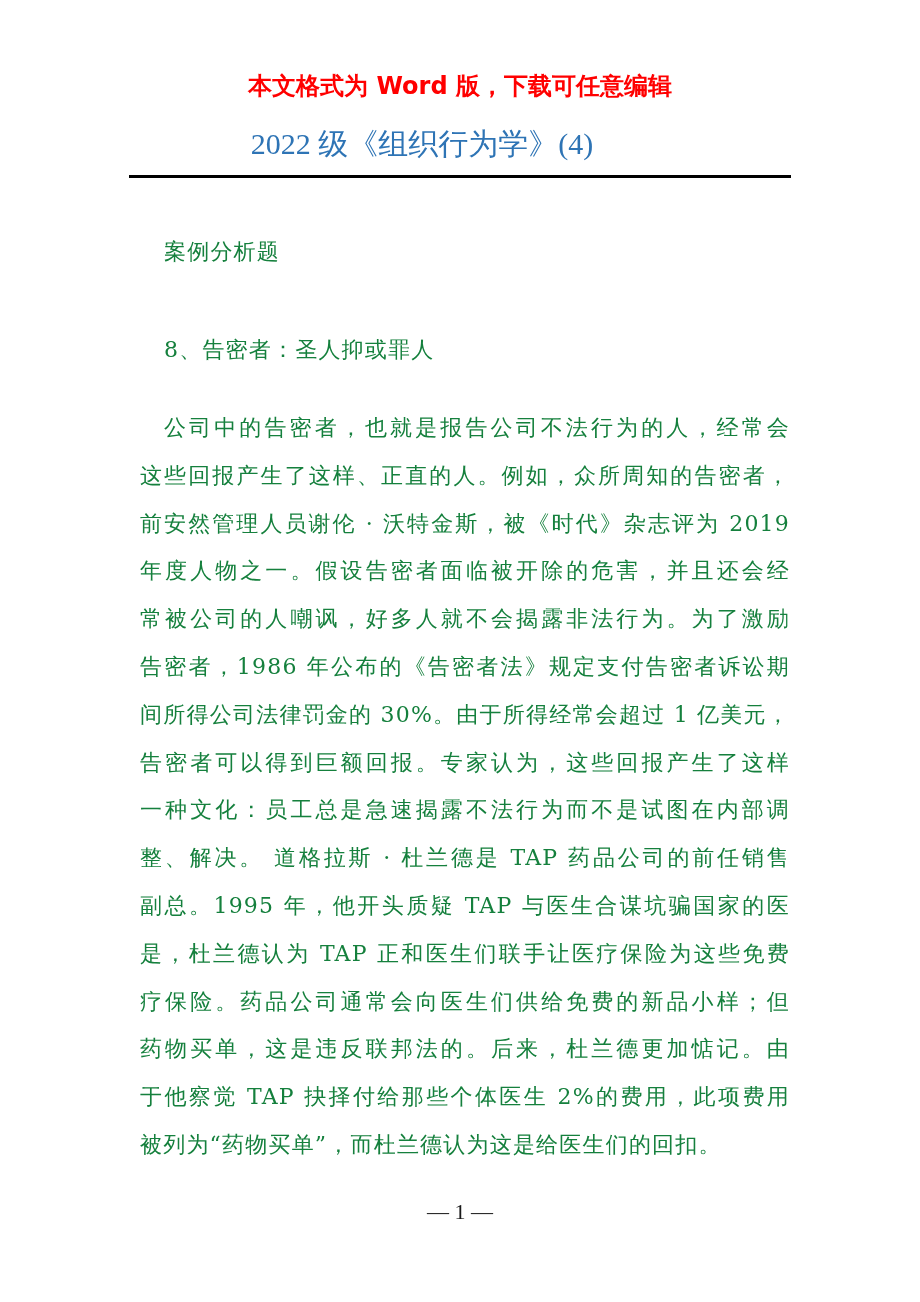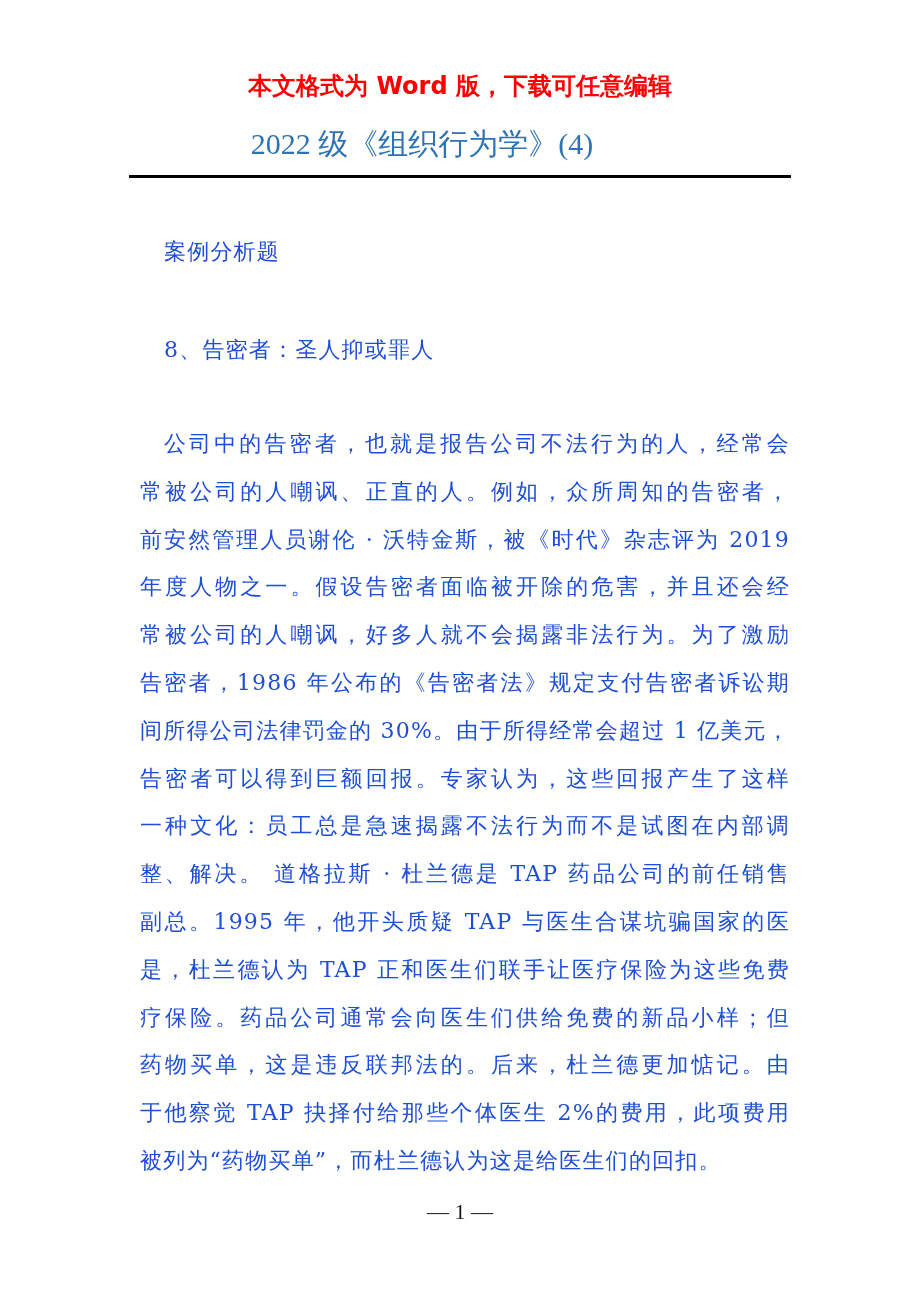--- a/index.html
+++ b/index.html
@@ -53,36 +53,36 @@
       width: 650px;
       top: 0;
     }
     .p {
       position: absolute;
       left: 0;
       width: 650px;
       font-size: 22px;
       line-height: 47.8px;
       letter-spacing: 1.2px;
-      color: #1d4ed8;
+      color: #15803d;
       text-align: justify;
       text-justify: inter-character;
     }
     .section-label {
       top: 230px;
       text-indent: 24px;
       line-height: 44px;
     }
     .question-title {
       top: 328px;
       text-indent: 24px;
       line-height: 44px;
     }
     .body-para {
-      top: 420px;
+      top: 404px;
     }
     .line {
       display: block;
       white-space: nowrap;
       height: 47.8px;
       text-align-last: justify;
       text-align: justify;
     }
     .line.first {
       padding-left: 24px;
@@ -110,21 +110,21 @@
 <div class="doc-title">2022 级《组织行为学》(4)</div>
 
 <div class="rule"></div>
 
 <div class="content">
   <div class="p section-label">案例分析题</div>
   <div class="p question-title">8、告密者：圣人抑或罪人</div>
 
   <div class="p body-para">
     <span class="line first">公司中的告密者，也就是报告公司不法行为的人，经常会</span>
-    <span class="line">常被公司的人嘲讽、正直的人。例如，众所周知的告密者，</span>
+    <span class="line">这些回报产生了这样、正直的人。例如，众所周知的告密者，</span>
     <span class="line">前安然管理人员谢伦 · 沃特金斯，被《时代》杂志评为 2019</span>
     <span class="line">年度人物之一。假设告密者面临被开除的危害，并且还会经</span>
     <span class="line">常被公司的人嘲讽，好多人就不会揭露非法行为。为了激励</span>
     <span class="line">告密者，1986 年公布的《告密者法》规定支付告密者诉讼期</span>
     <span class="line">间所得公司法律罚金的 30%。由于所得经常会超过 1 亿美元，</span>
     <span class="line">告密者可以得到巨额回报。专家认为，这些回报产生了这样</span>
     <span class="line">一种文化：员工总是急速揭露不法行为而不是试图在内部调</span>
     <span class="line">整、解决。 道格拉斯 · 杜兰德是 TAP 药品公司的前任销售</span>
     <span class="line">副总。1995 年，他开头质疑 TAP 与医生合谋坑骗国家的医</span>
     <span class="line">是，杜兰德认为 TAP 正和医生们联手让医疗保险为这些免费</span>

